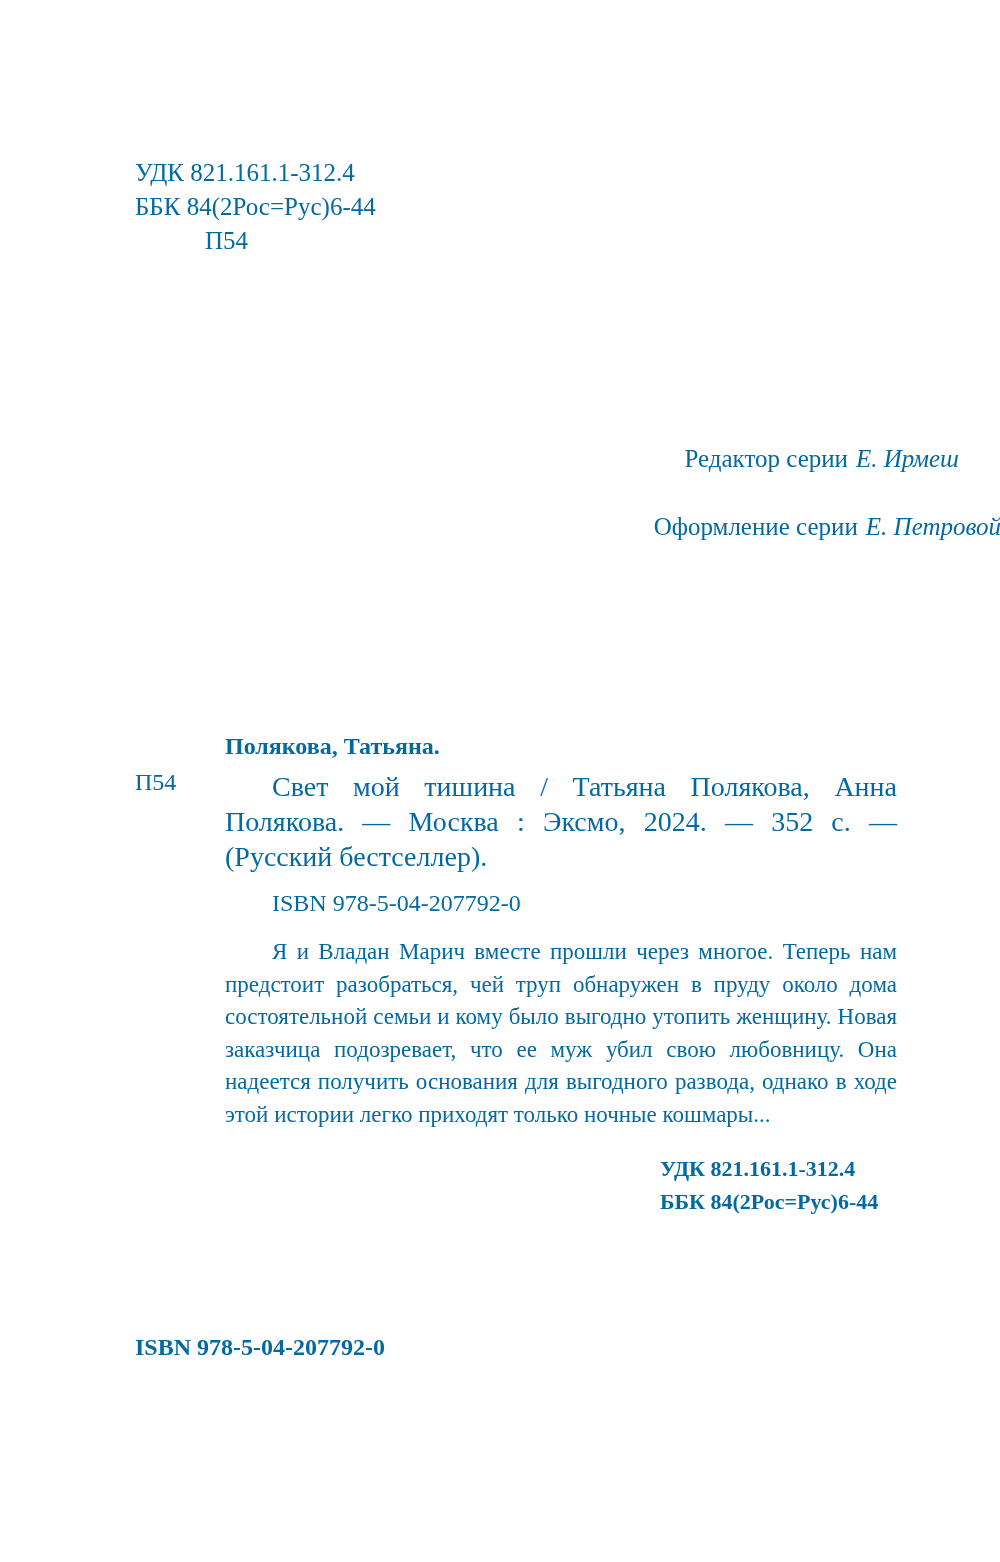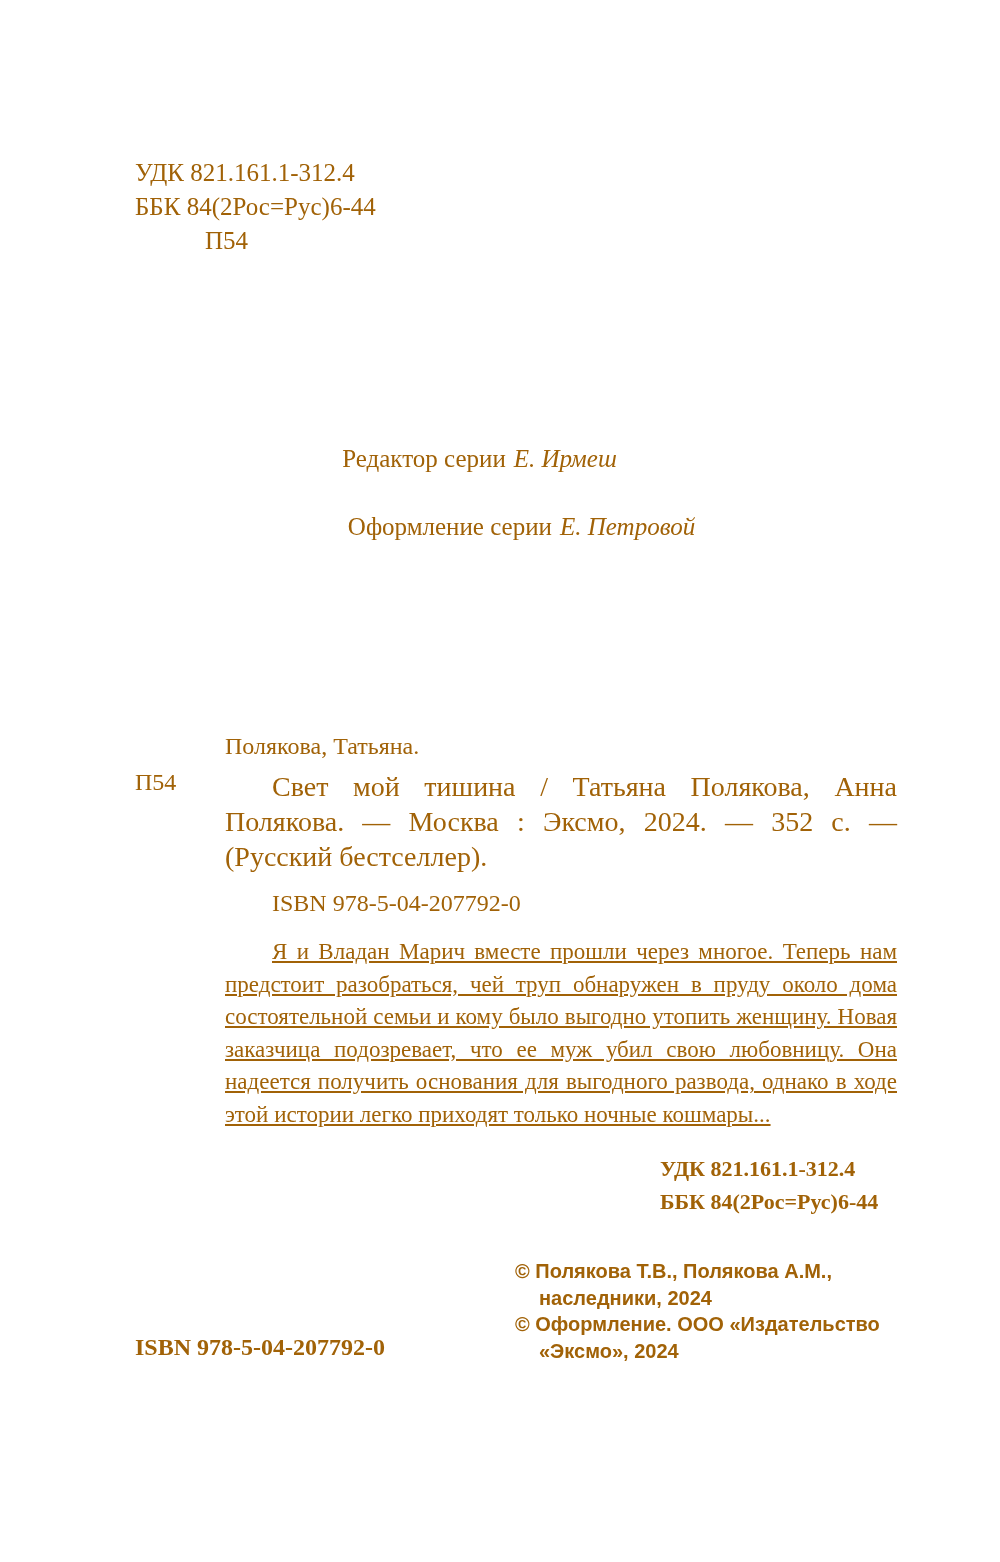--- a/index.html
+++ b/index.html
@@ -5,50 +5,50 @@
   html, body {
     margin: 0;
     padding: 0;
     background: #ffffff;
   }
   .page {
     position: relative;
     width: 1000px;
     height: 1562px;
     background: #ffffff;
-    color: #a16207;
+    color: #0369a1;
     font-family: "Liberation Serif", serif;
     overflow: hidden;
   }
   .abs { position: absolute; }
 
   .top-codes {
     left: 135px;
     top: 156px;
     font-size: 25px;
     line-height: 34px;
   }
   .top-codes .author-sign { padding-left: 70px; }
 
   .series-line {
     left: 0;
     width: 959px;
-    text-align: center;
+    text-align: right;
     font-size: 25px;
     white-space: nowrap;
   }
   .series-editor { top: 445px; }
   .series-design { top: 513px; margin-left: 42px; }
   .italic { font-style: italic; margin-left: 8px; }
 
   .author-heading {
     left: 225px;
     top: 733px;
     font-size: 24px;
-    font-weight: normal;
+    font-weight: bold;
   }
   .entry-sign {
     left: 135px;
     top: 769px;
     font-size: 24px;
   }
   .entry-description {
     left: 225px;
     top: 769px;
     width: 672px;
@@ -63,21 +63,20 @@
     font-size: 24px;
   }
   .annotation {
     left: 225px;
     top: 936px;
     width: 672px;
     font-size: 23px;
     line-height: 32.5px;
     text-align: justify;
     text-indent: 47px;
-    text-decoration: underline;
   }
   .bottom-codes {
     left: 660px;
     top: 1152px;
     font-size: 22px;
     line-height: 33px;
     font-weight: bold;
     white-space: nowrap;
   }
   .copyright {
@@ -121,22 +120,16 @@
   <div class="abs entry-description">Свет мой тишина / Татьяна Полякова, Анна Полякова. — Москва : Эксмо, 2024. — 352 с. — (Русский бестселлер).</div>
   <div class="abs isbn-entry">ISBN 978-5-04-207792-0</div>
 
   <div class="abs annotation">Я и Владан Марич вместе прошли через многое. Теперь нам предстоит разобраться, чей труп обнаружен в пруду около дома состоятельной семьи и кому было выгодно утопить женщину. Новая заказчица подозревает, что ее муж убил свою любовницу. Она надеется получить основания для выгодного развода, однако в ходе этой истории легко приходят только ночные кошмары...</div>
 
   <div class="abs bottom-codes">
     <div>УДК 821.161.1-312.4</div>
     <div>ББК 84(2Рос=Рус)6-44</div>
   </div>
 
-  <div class="abs copyright">
-    <div>© Полякова Т.В., Полякова А.М.,</div>
-    <div class="cont">наследники, 2024</div>
-    <div>© Оформление. ООО «Издательство</div>
-    <div class="cont">«Эксмо», 2024</div>
-  </div>
 
   <div class="abs isbn-bottom">ISBN 978-5-04-207792-0</div>
 
 </div>
 
 </body></html>

